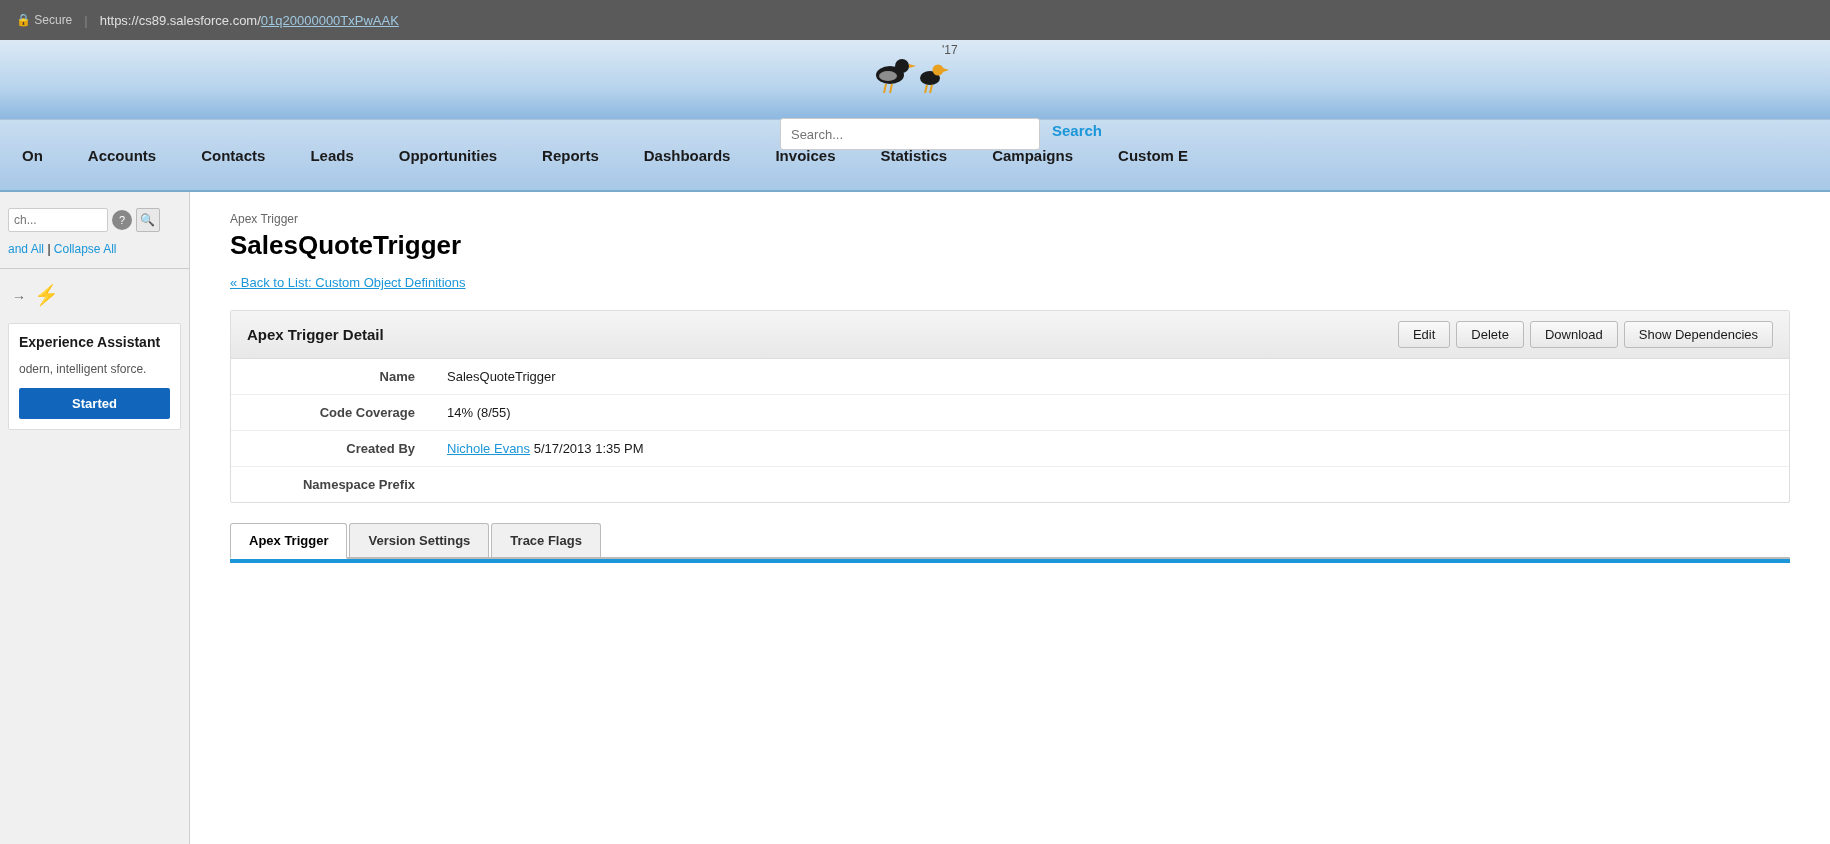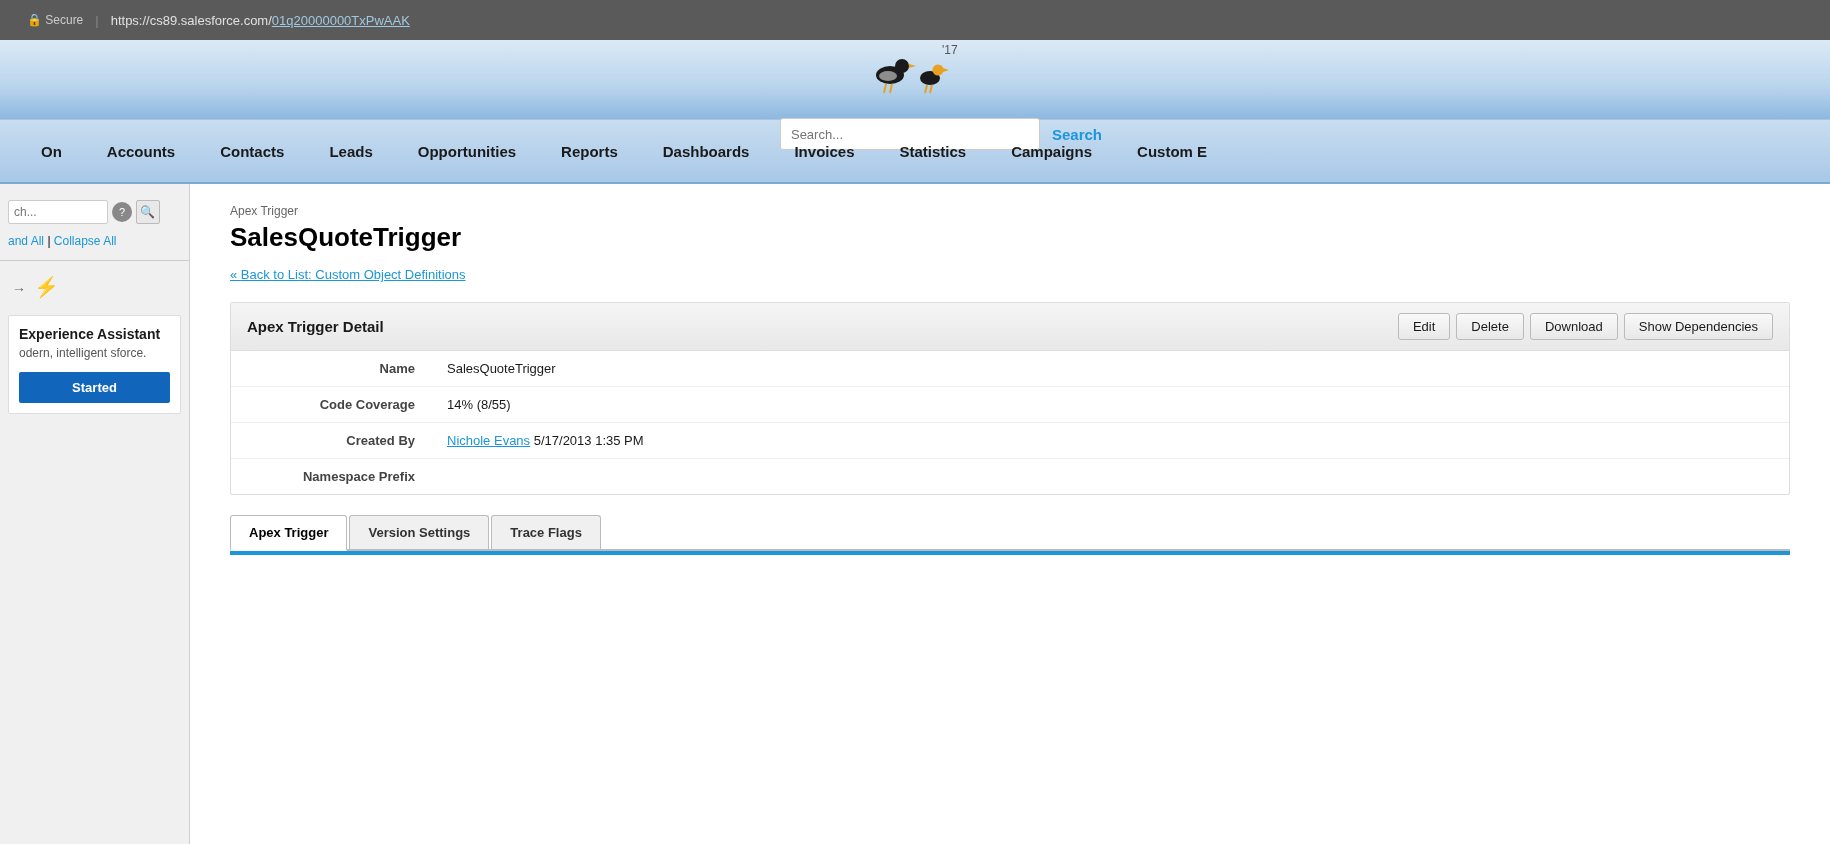--- a/index.html
+++ b/index.html
@@ -4,21 +4,21 @@
   <style>
     * { margin: 0; padding: 0; box-sizing: border-box; }
     body { font-family: Arial, Helvetica, sans-serif; font-size: 13px; background: #fff; width: 1830px; min-height: 844px; overflow-x: hidden; }
 
     
     .browser-bar {
       background: #5a5a5a;
       height: 40px;
       display: flex;
       align-items: center;
-      padding: 0 27px;
+      padding: 0 16px;
       gap: 8px;
     }
     .browser-bar .lock-icon { color: #ccc; font-size: 12px; }
     .browser-bar .url { color: #e0e0e0; font-size: 13px; }
     .browser-bar .url span { color: #a0c8e0; text-decoration: underline; }
 
     
     .sf-header {
       background: linear-gradient(180deg, #dce9f5 0%, #b8d4ed 60%, #8db8e0 100%);
       height: 80px;
@@ -29,21 +29,21 @@
       border-bottom: 1px solid #aac4de;
       flex-direction: column;
     }
     .logo-area {
       display: flex;
       align-items: center;
       gap: 4px;
     }
     .search-area {
       display: flex;
-      align-items: center;
+      align-items: flex-start;
       gap: 4px;
       margin-left: 60px;
     }
     .search-input {
       width: 260px;
       height: 32px;
       border: 1px solid #ccc;
       border-radius: 3px;
       padding: 0 10px;
       font-size: 13px;
@@ -56,26 +56,25 @@
       color: #1b96d8;
       font-size: 15px;
       font-weight: bold;
       cursor: pointer;
       padding: 4px 8px;
     }
 
     
     .nav-bar {
       background: linear-gradient(180deg, #c8ddf0 0%, #a8c8e8 100%);
-      height: 64px;
+      height: 72px;
       display: flex;
       align-items: flex-end;
       border-bottom: 2px solid #7aabcc;
       overflow: hidden;
-      padding-left: 19px;
     }
     .nav-item {
       padding: 0 22px;
       height: 100%;
       display: flex;
       align-items: center;
       font-size: 15px;
       font-weight: bold;
       color: #1a1a1a;
       cursor: pointer;
@@ -161,21 +160,21 @@
       margin: 10px 8px;
       padding: 10px;
       background: #fff;
       border: 1px solid #ddd;
       border-radius: 2px;
     }
     .sidebar-feature-title {
       font-size: 14px;
       font-weight: bold;
       color: #1a1a1a;
-      margin-bottom: 4px;
+      margin-bottom: 12px;
     }
     .sidebar-feature-text {
       font-size: 12px;
       color: #555;
       margin-bottom: 12px;
     }
     .sidebar-cta-btn {
       display: block;
       width: 100%;
       background: #1166bb;

